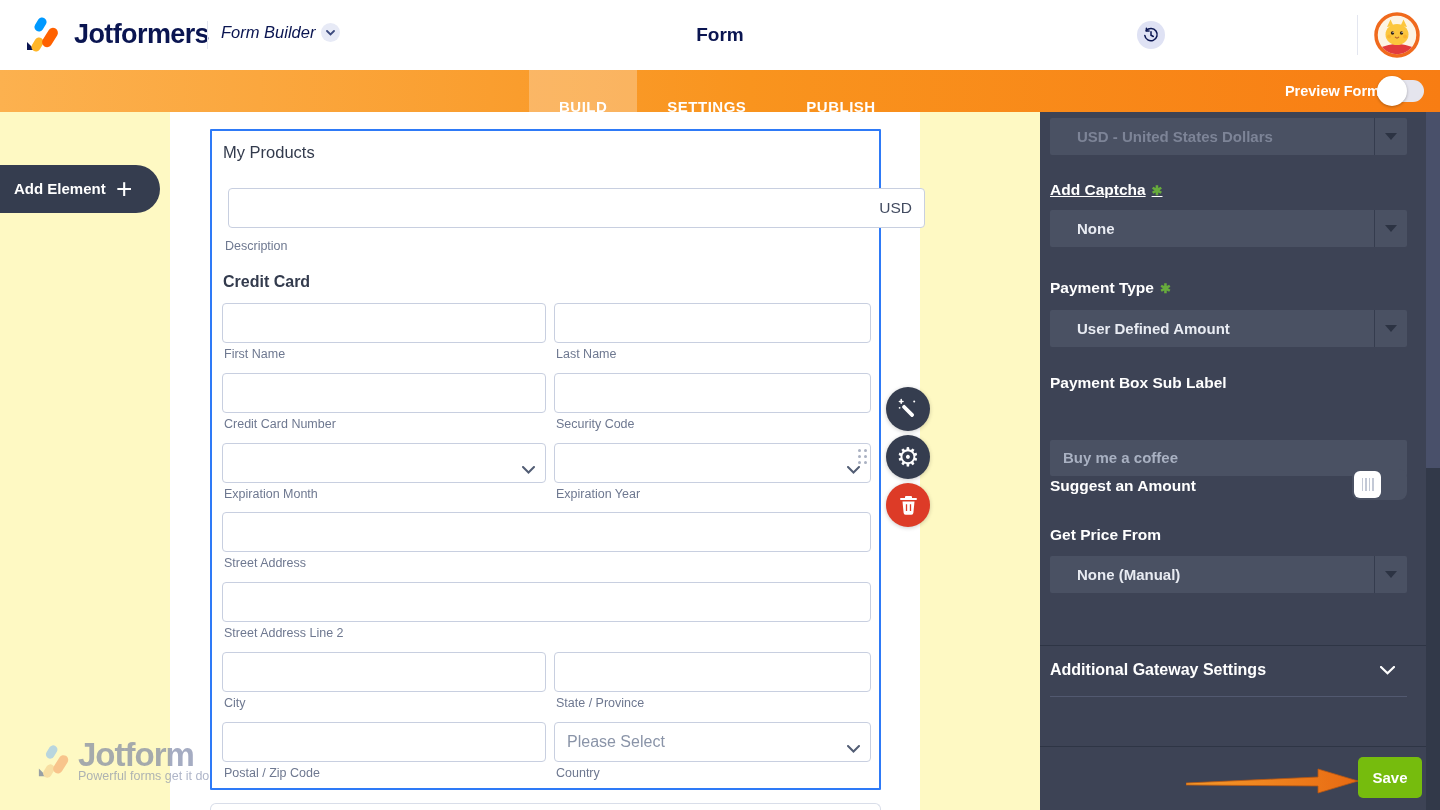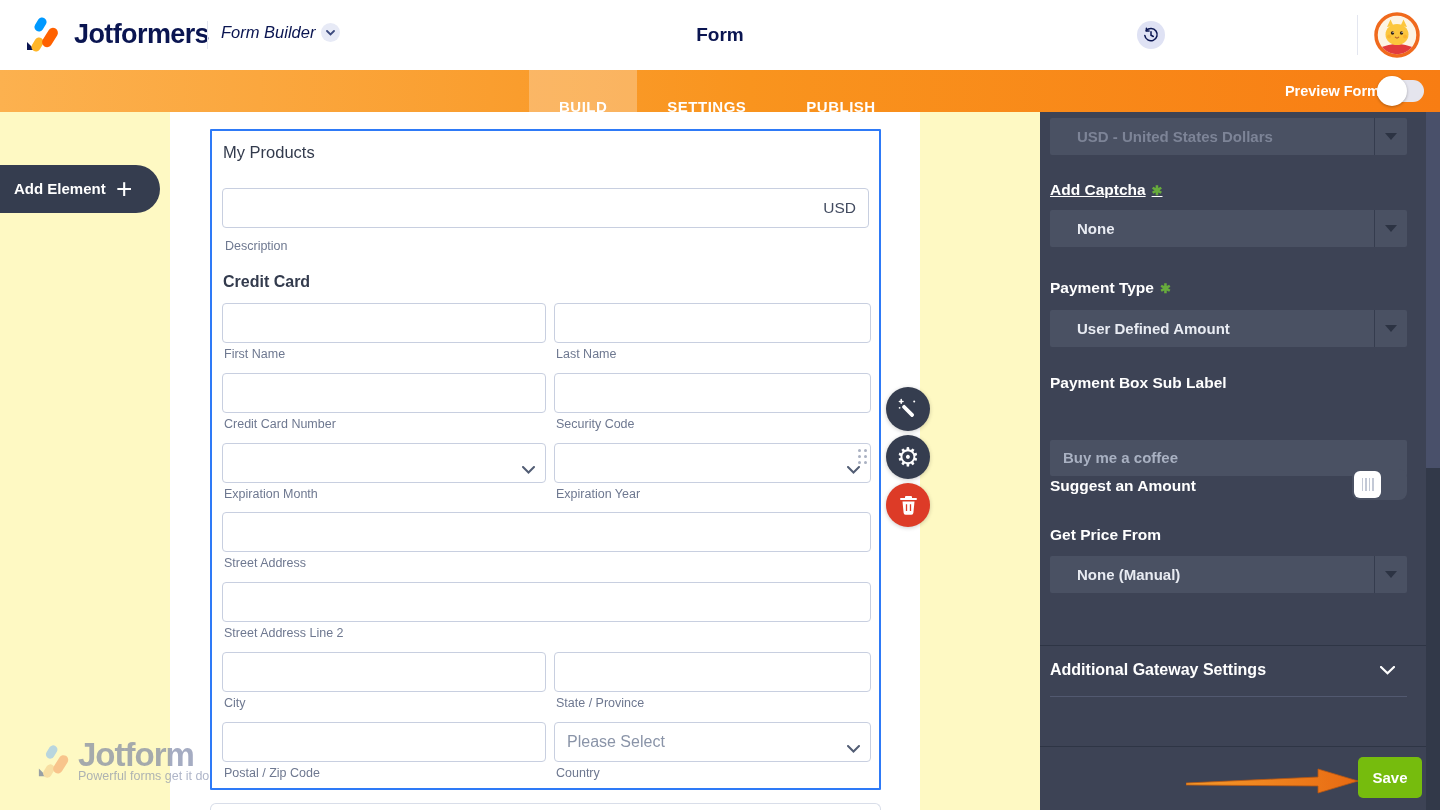--- a/index.html
+++ b/index.html
@@ -29,21 +29,21 @@
   .pv-knob { position:absolute; left:-3px; top:-4px; width:30px; height:30px; border-radius:50%; background:#fff; box-shadow:0 1px 3px rgba(0,0,0,.28); }
 
   
   .canvas-bg { position:absolute; left:170px; top:112px; width:750px; height:698px; background:#fff; }
   .add-el { position:absolute; left:0; top:165px; width:160px; height:48px; background:#353d4f; border-radius:0 26px 26px 0; color:#fff; cursor:pointer; z-index:4; }
   .add-el .lbl { position:absolute; left:14px; top:15px; font-size:15px; font-weight:700; }
   .add-el .plus { position:absolute; left:116px; top:5px; font-size:28px; font-weight:300; line-height:38px; }
 
   .card { position:absolute; left:210px; top:129px; width:671px; height:661px; background:#fff; border:2px solid #2e7af7; border-radius:1px; z-index:2; }
   .card-title { position:absolute; left:11px; top:12px; font-size:16.5px; font-weight:500; color:#333b4d; }
-  .amount-wrap { position:absolute; left:10px; top:57px; width:647px; height:40px; border:1px solid #c8cfe0; border-radius:4px; background:#fff; }
+  .amount-wrap { position:absolute; left:16px; top:57px; width:697px; height:40px; border:1px solid #c8cfe0; border-radius:4px; background:#fff; }
   .amount-wrap input { position:absolute; left:0; top:0; width:100%; height:100%; border:none; outline:none; background:transparent; font-family:inherit; }
   .currency { position:absolute; right:12px; top:0; line-height:38px; font-size:15.5px; color:#424b60; }
   .sub { position:absolute; font-size:12.5px; color:#6e7890; }
   .cc-heading { position:absolute; left:11px; top:142px; font-size:16px; font-weight:700; color:#333b4d; }
   .fbox { position:absolute; height:40px; border:1px solid #c8cfe0; border-radius:4px; background:#fff; font-family:inherit; font-size:15px; color:#333; padding:0 10px; outline:none; }
   .fsel { position:absolute; height:40px; border:1px solid #c8cfe0; border-radius:4px; background:#fff; cursor:pointer; }
   .fsel .chev { position:absolute; right:10px; top:16px; }
   .fsel .ph { line-height:38px; padding-left:12px; font-size:16px; color:#8a94a8; }
   .colL { left:10px; width:324px; }
   .colR { left:342px; width:317px; }

